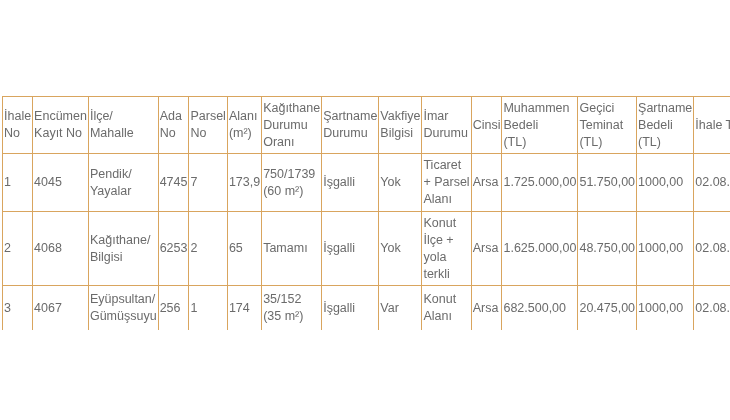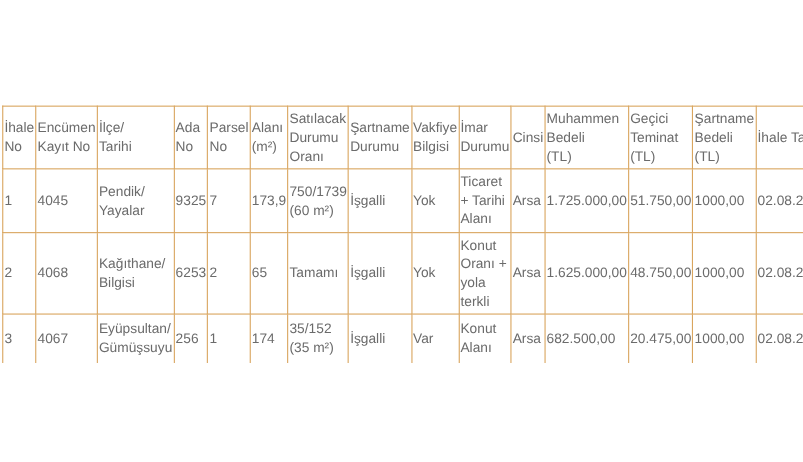--- a/index.html
+++ b/index.html
@@ -32,62 +32,62 @@
         <col style="width:27px">
         <col style="width:73px">
       <col style="width:55px">
         <col style="width:53px">
         <col style="width:63px">
     </colgroup>
     <tbody id="tbody">
         <tr class="head">
           <td><span>İhale</span><br><span>No</span></td>
           <td><span>Encümen</span><br><span>Kayıt No</span></td>
-          <td><span>İlçe/</span><br><span>Tarihi</span></td>
+          <td><span>İlçe/</span><br><span>Mahalle</span></td>
           <td><span>Ada</span><br><span>No</span></td>
           <td><span>Parsel</span><br><span>No</span></td>
           <td><span>Alanı</span><br><span>(m²)</span></td>
-          <td><span>Satılacak</span><br><span>Durumu</span><br><span>Oranı</span></td>
+          <td><span>Kağıthane</span><br><span>Durumu</span><br><span>Oranı</span></td>
           <td><span>Şartname</span><br><span>Durumu</span></td>
           <td><span>Vakfiye</span><br><span>Bilgisi</span></td>
           <td><span>İmar</span><br><span>Durumu</span></td>
           <td><span>Cinsi</span></td>
           <td><span>Muhammen</span><br><span>Bedeli</span><br><span>(TL)</span></td>
           <td><span>Geçici</span><br><span>Teminat</span><br><span>(TL)</span></td>
           <td><span>Şartname</span><br><span>Bedeli</span><br><span>(TL)</span></td>
           <td><span>İhale Tarihi</span></td>
         </tr>
         <tr class="r1">
           <td><span>1</span></td>
           <td><span>4045</span></td>
           <td><span>Pendik/</span><br><span>Yayalar</span></td>
-          <td><span>9325</span></td>
+          <td><span>4745</span></td>
           <td><span>7</span></td>
           <td><span>173,9</span></td>
           <td><span>750/1739</span><br><span>(60 m²)</span></td>
           <td><span>İşgalli</span></td>
           <td><span>Yok</span></td>
-          <td><span>Ticaret</span><br><span>+ Tarihi</span><br><span>Alanı</span></td>
+          <td><span>Ticaret</span><br><span>+ Parsel</span><br><span>Alanı</span></td>
           <td><span>Arsa</span></td>
           <td><span>1.725.000,00</span></td>
           <td><span>51.750,00</span></td>
           <td><span>1000,00</span></td>
           <td><span>02.08.2023</span></td>
         </tr>
         <tr class="r2">
           <td><span>2</span></td>
           <td><span>4068</span></td>
           <td><span>Kağıthane/</span><br><span>Bilgisi</span></td>
           <td><span>6253</span></td>
           <td><span>2</span></td>
           <td><span>65</span></td>
           <td><span>Tamamı</span></td>
           <td><span>İşgalli</span></td>
           <td><span>Yok</span></td>
-          <td><span>Konut</span><br><span>Oranı +</span><br><span>yola</span><br><span>terkli</span></td>
+          <td><span>Konut</span><br><span>İlçe +</span><br><span>yola</span><br><span>terkli</span></td>
           <td><span>Arsa</span></td>
           <td><span>1.625.000,00</span></td>
           <td><span>48.750,00</span></td>
           <td><span>1000,00</span></td>
           <td><span>02.08.2023</span></td>
         </tr>
         <tr class="r3">
           <td><span>3</span></td>
           <td><span>4067</span></td>
           <td><span>Eyüpsultan/</span><br><span>Gümüşsuyu</span></td>

